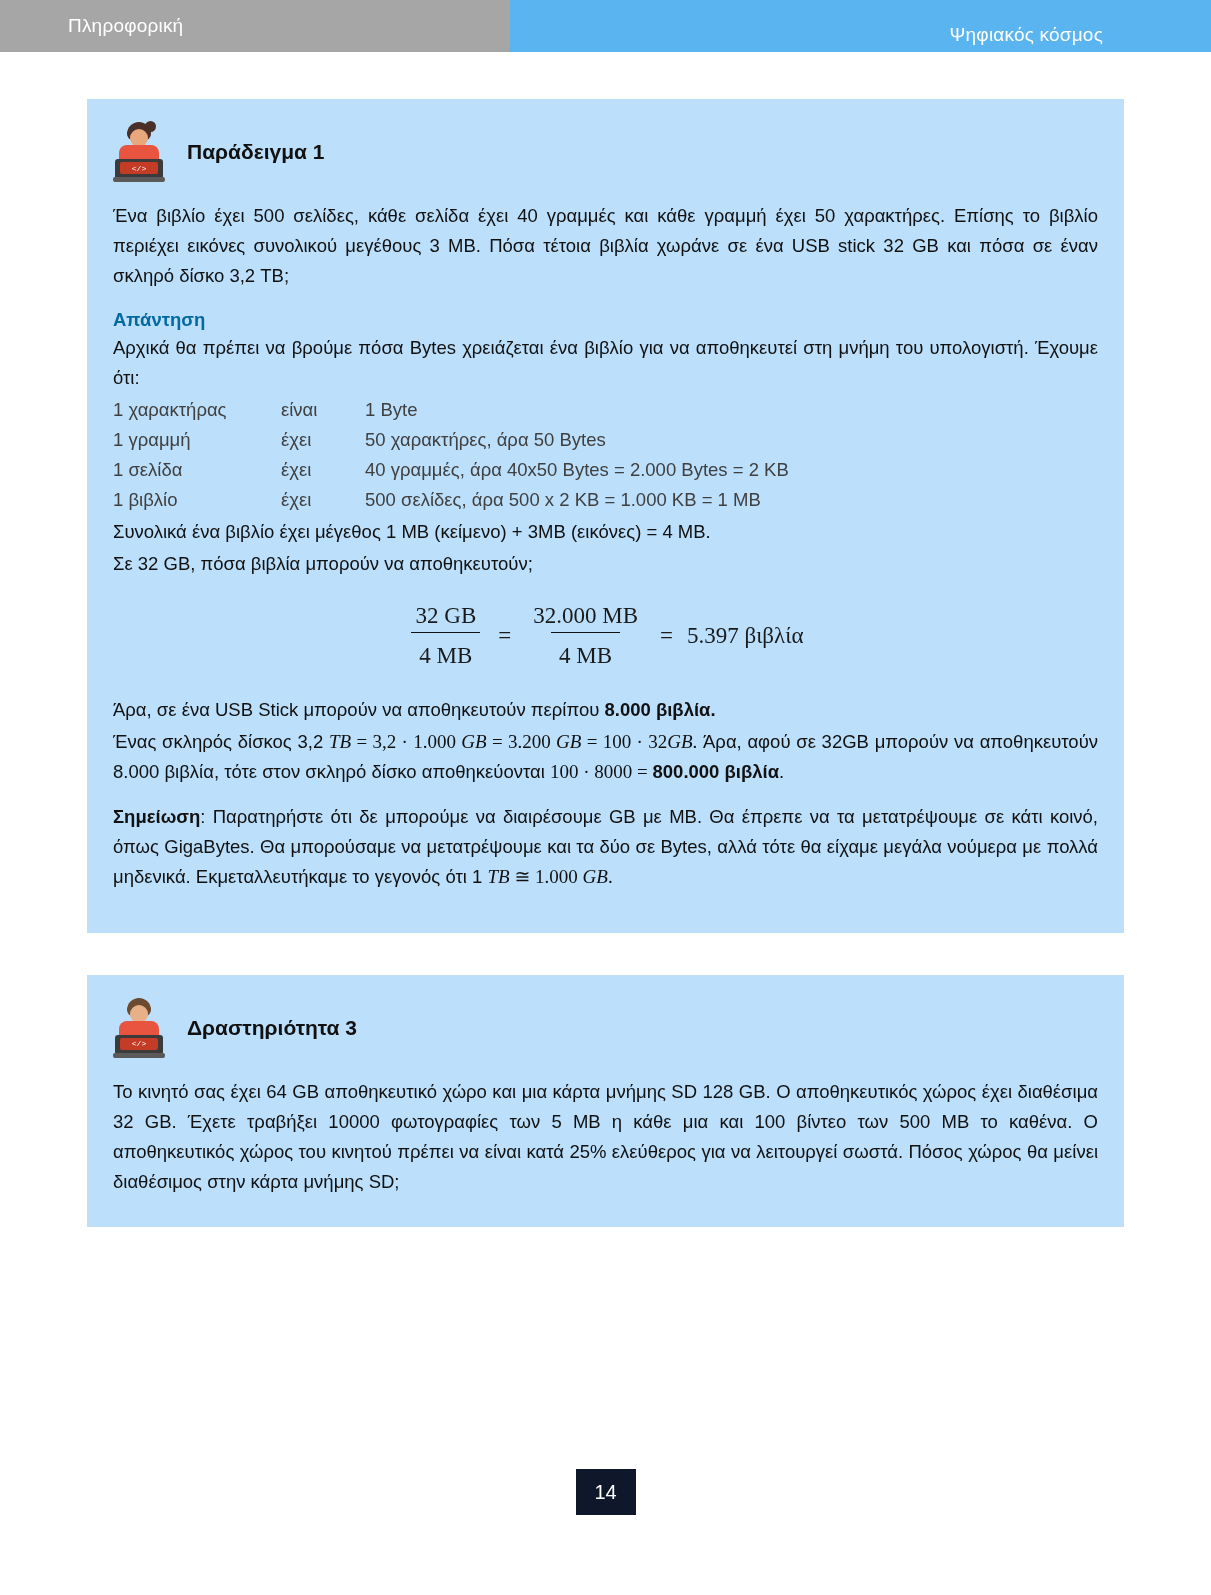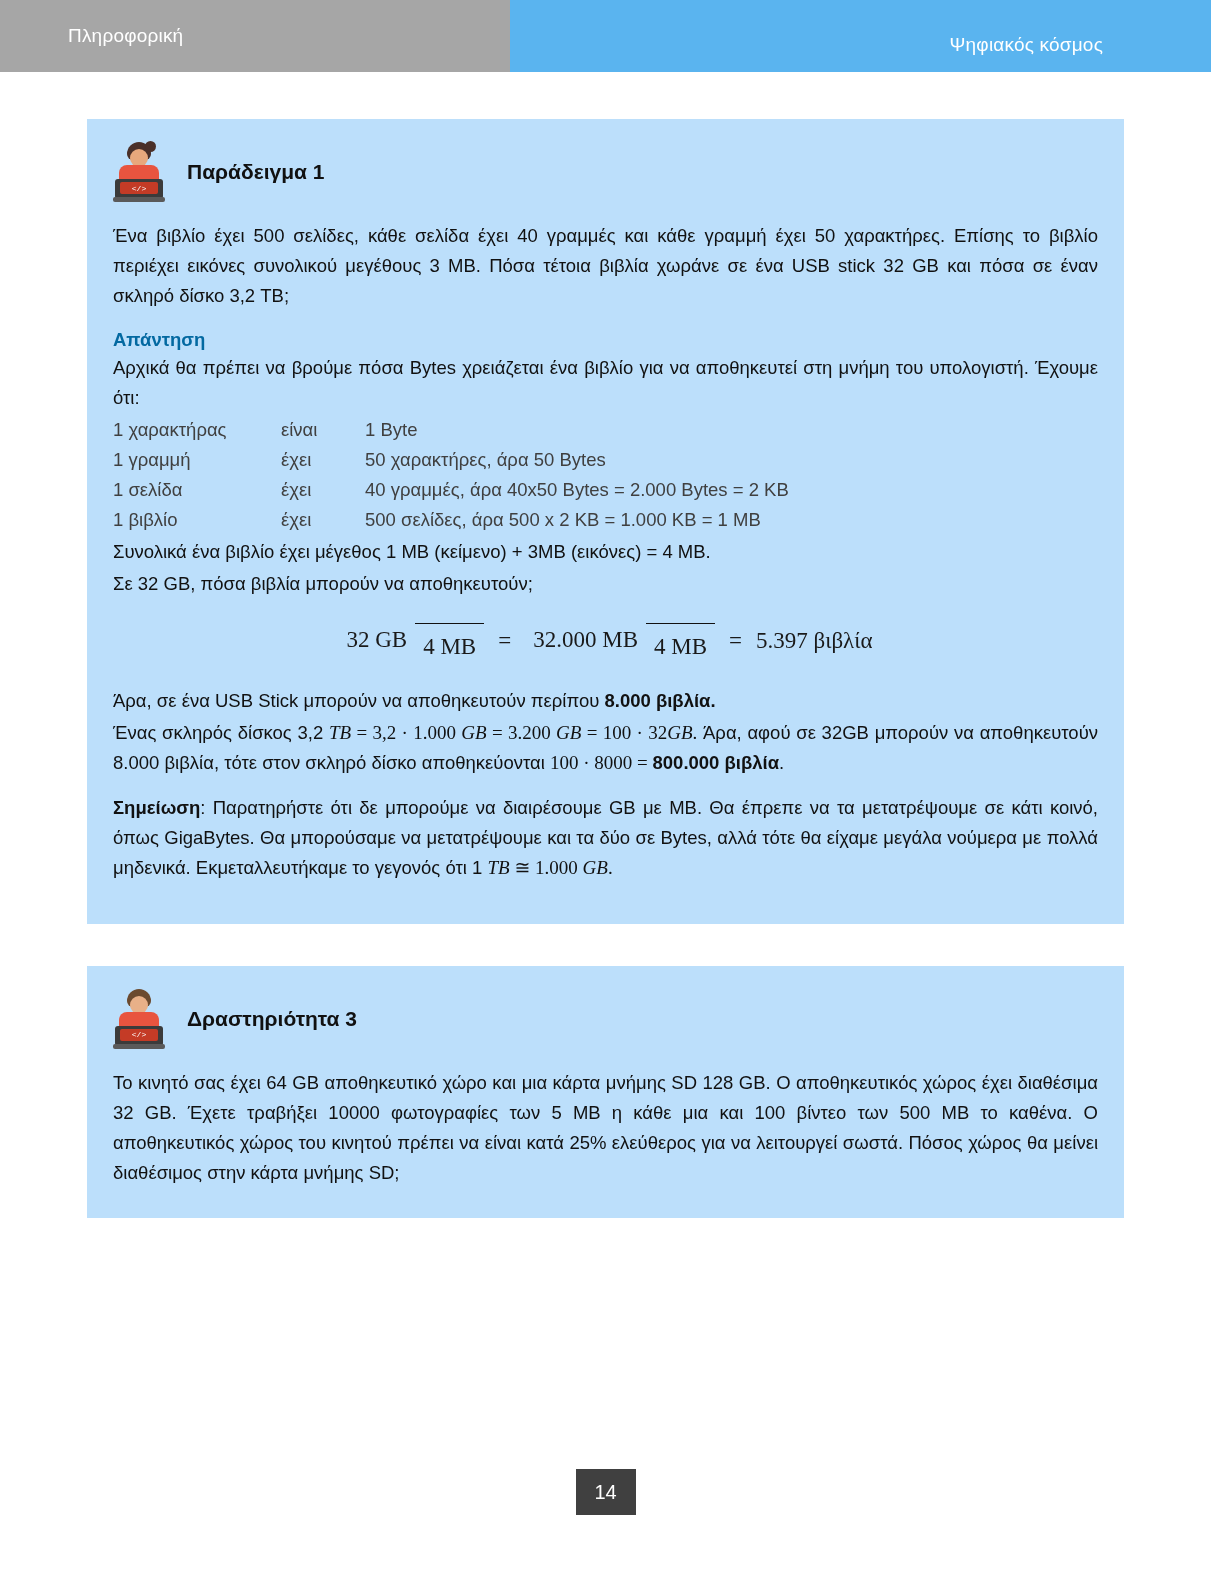--- a/index.html
+++ b/index.html
@@ -11,21 +11,21 @@
     font-family: "Liberation Sans", sans-serif;
     color: #1a1a1a;
     position: relative;
     overflow: hidden;
   }
 
   
   .header {
     display: flex;
     width: 100%;
-    height: 72px;
+    height: 52px;
   }
   .header-left {
     width: 510px;
     background: #a6a6a6;
     display: flex;
     align-items: center;
     padding-left: 68px;
   }
   .header-left span {
     color: #ffffff;
@@ -187,39 +187,40 @@
     display: flex;
     justify-content: center;
     align-items: center;
     gap: 14px;
     margin: 24px 0 26px 0;
     font-family: "Liberation Serif", serif;
     font-size: 23px;
   }
   .frac {
     display: inline-flex;
+    flex-direction: column;
     align-items: center;
   }
   .frac .num { padding: 0 8px 3px 8px; }
   .frac .den { padding: 10px 8px 0 8px; border-top: 1.4px solid #111; }
   .eq { font-size: 23px; }
 
   
   .page-number {
     position: absolute;
     left: 0;
     right: 0;
     bottom: 80px;
     display: flex;
     justify-content: center;
   }
   .page-number .pill {
     width: 60px;
     height: 46px;
-    background: #404040;
+    background: #0f172a;
     color: #ffffff;
     font-size: 20px;
     display: flex;
     align-items: center;
     justify-content: center;
   }
 </style>
 </head>
 <body>
 

